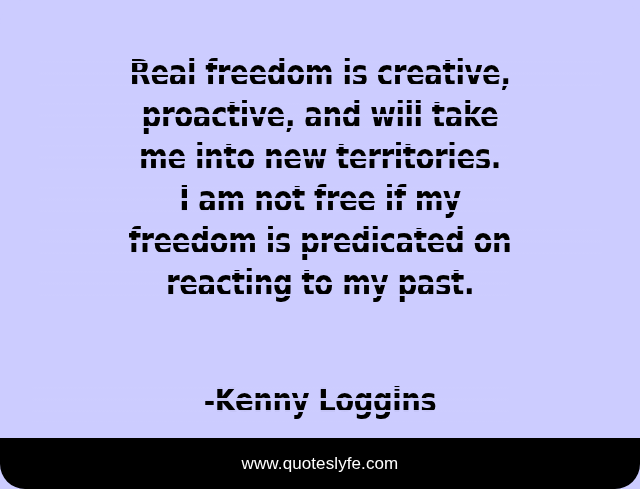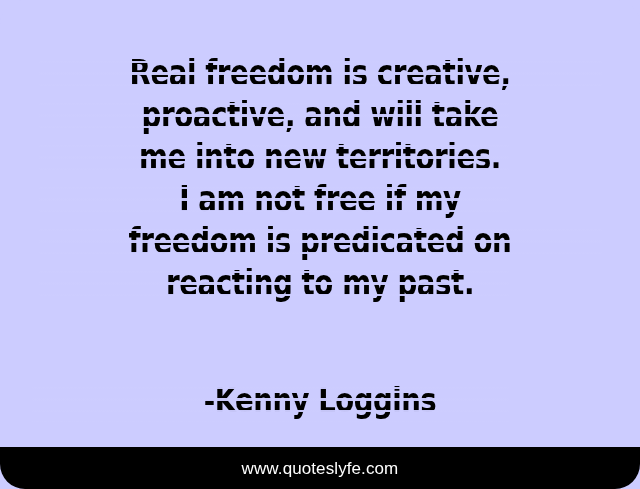--- a/index.html
+++ b/index.html
@@ -87,21 +87,21 @@
     line-height: 44px;
     transform: scaleX(0.9);
   }
 
   
   #footer-bar {
     position: absolute;
     left: 0;
     bottom: 0;
     width: 640px;
-    height: 42px;
+    height: 51px;
     background: #000000;
     display: flex;
     align-items: center;
     justify-content: center;
   }
 
   #footer-url {
     color: #ffffff;
     font-family: "Liberation Sans", sans-serif;
     font-size: 17px;

